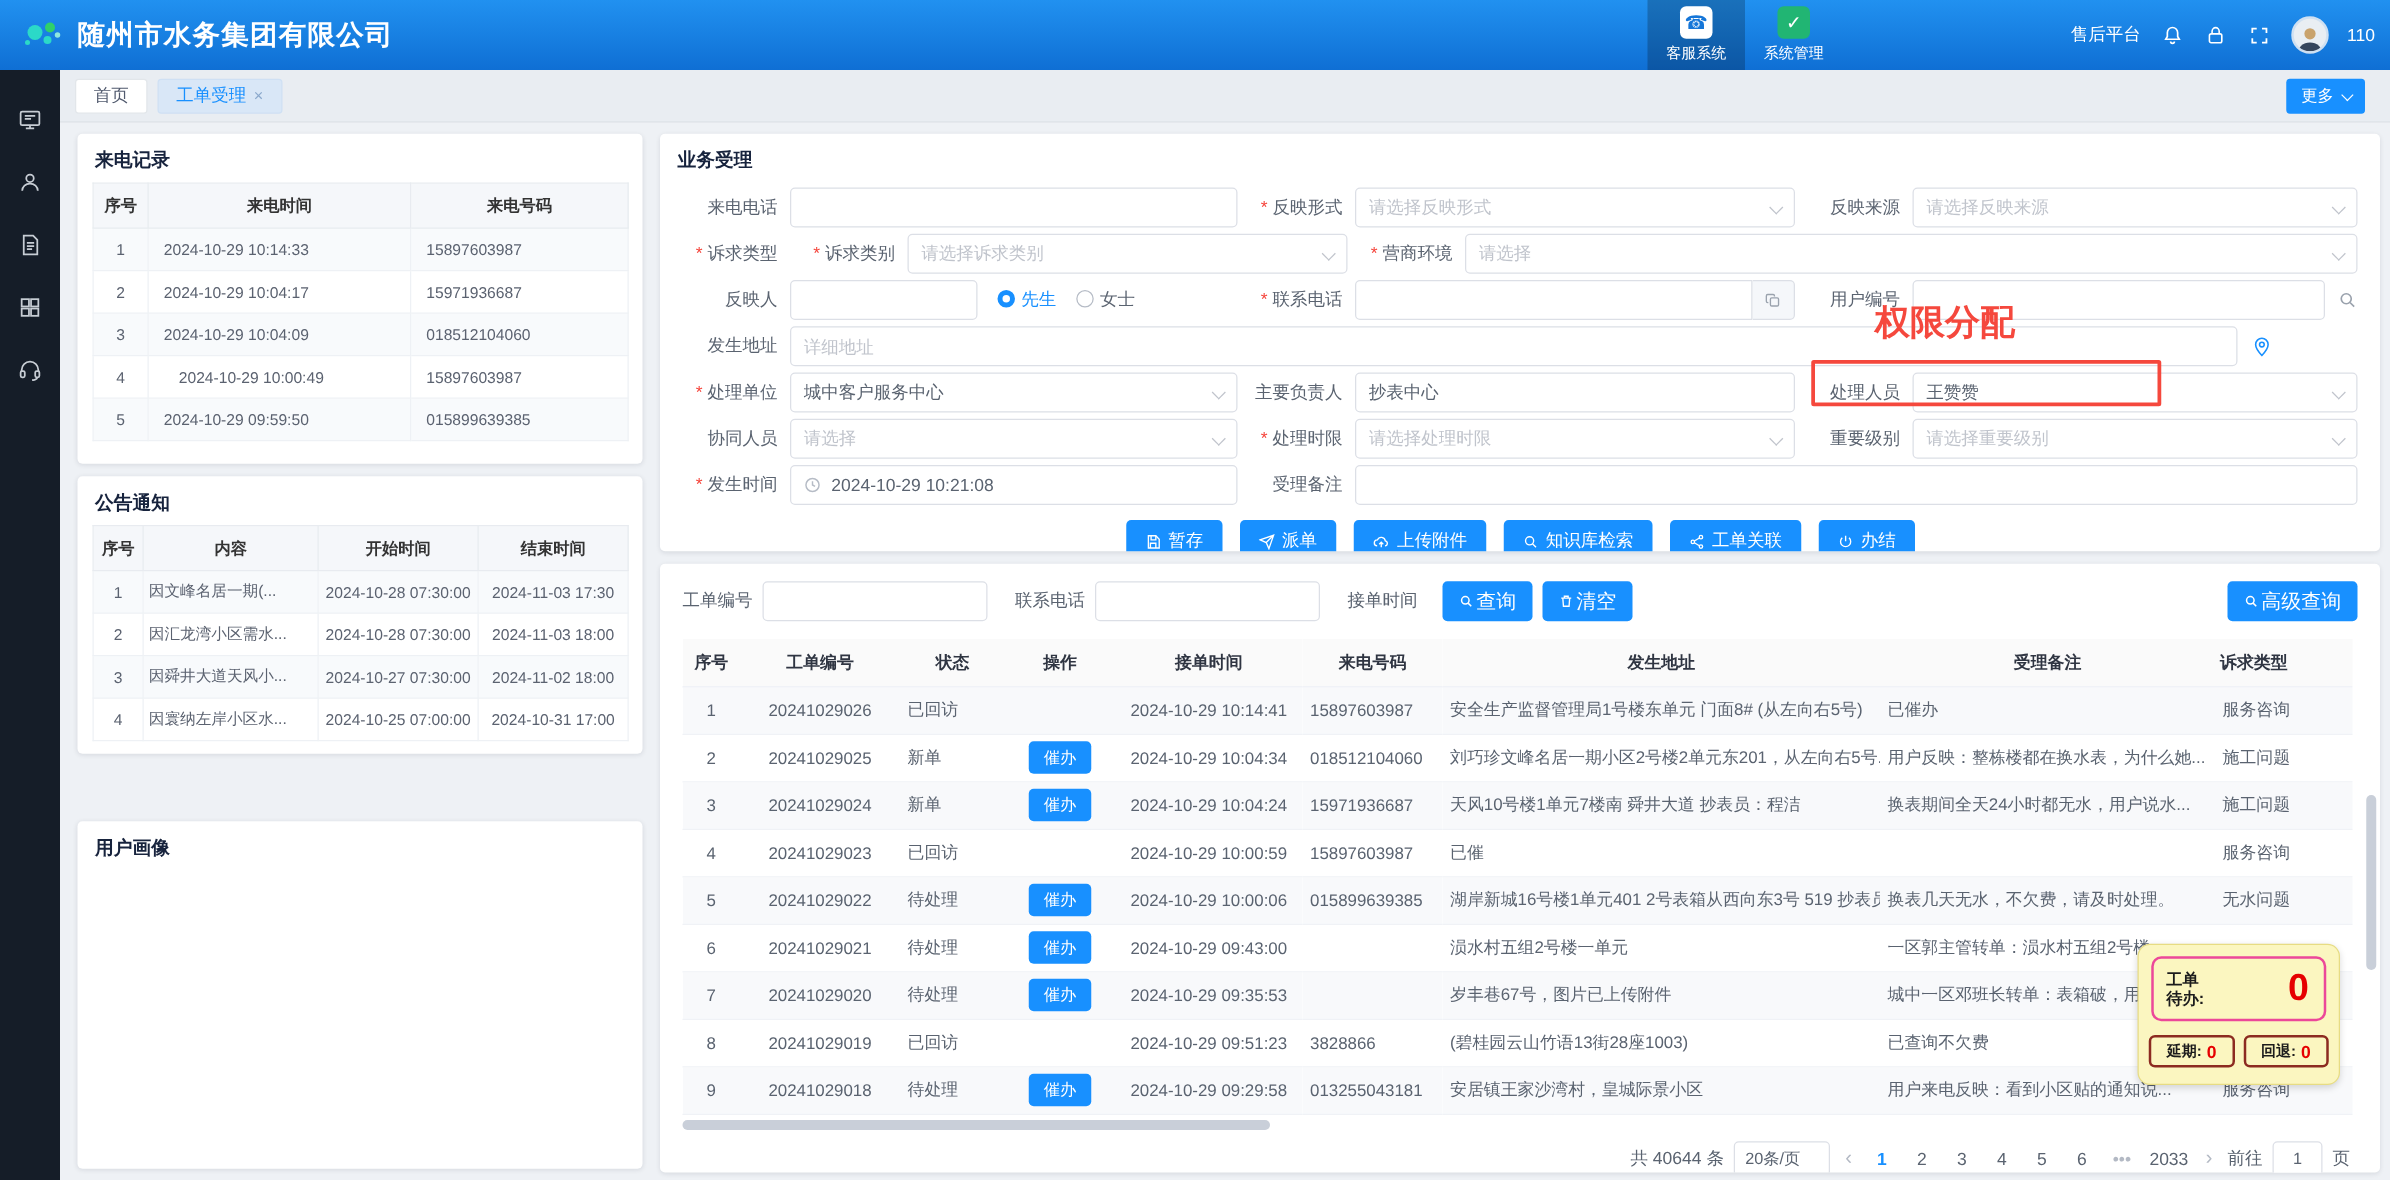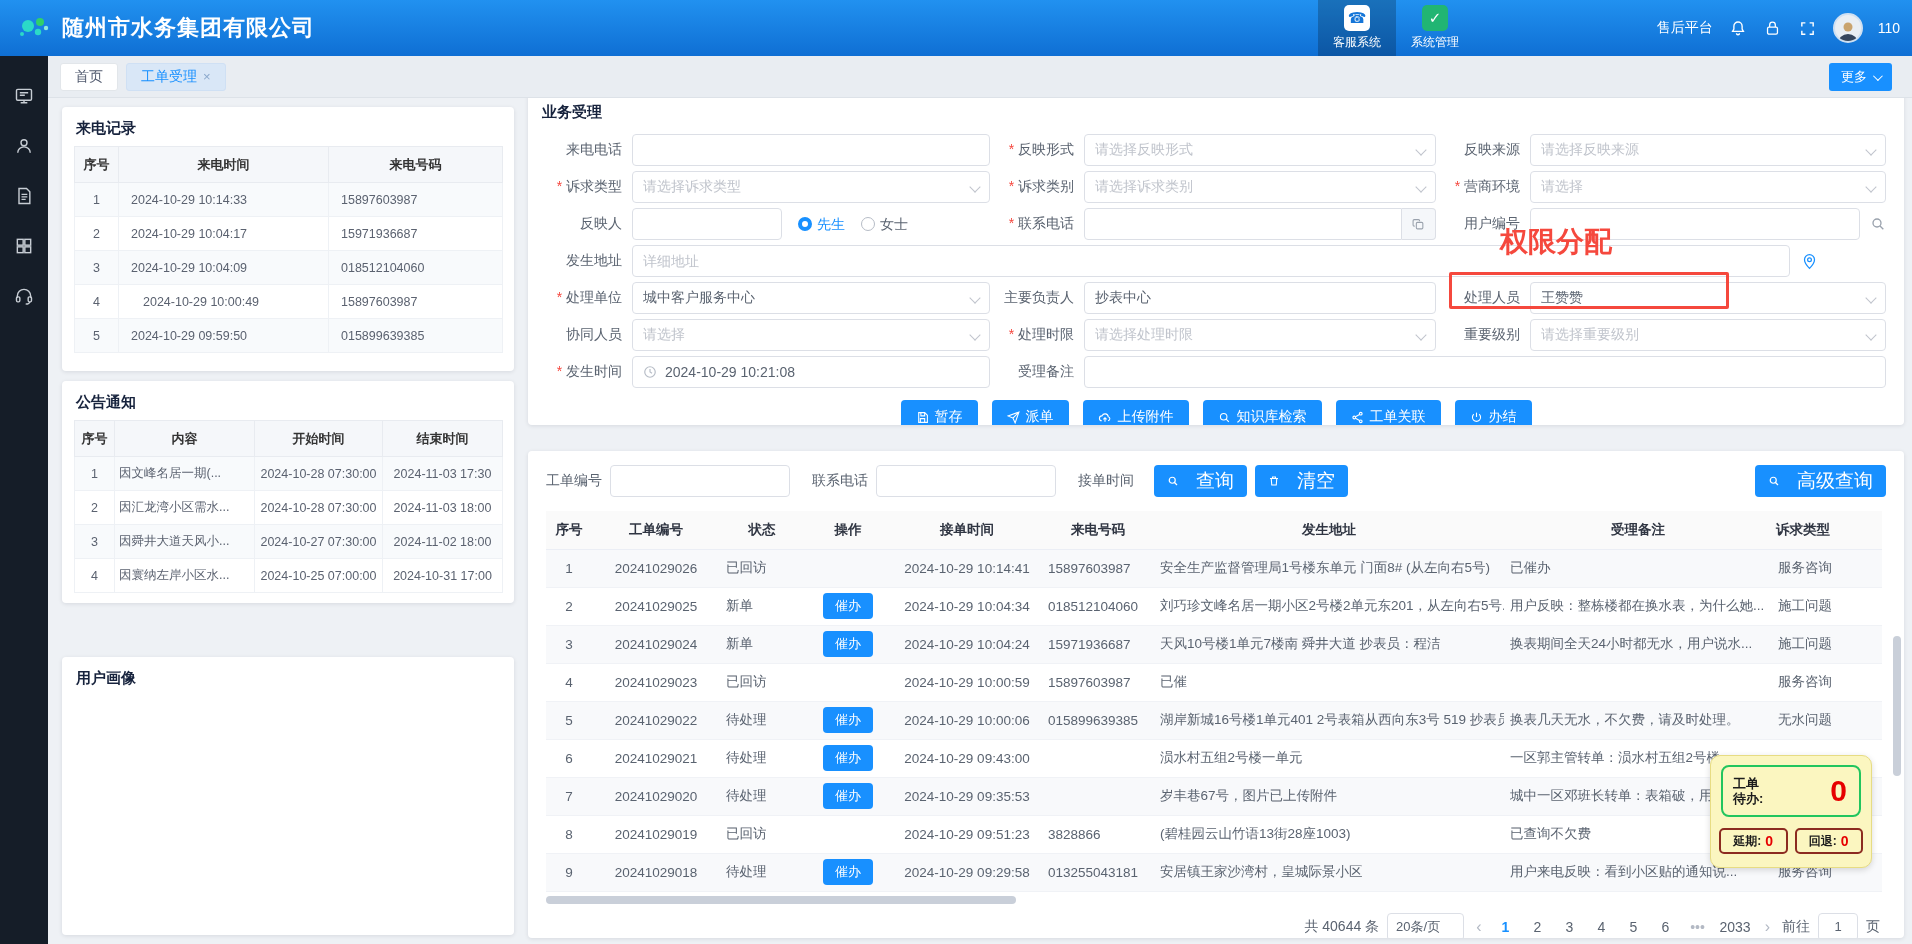--- a/index.html
+++ b/index.html
@@ -40,21 +40,21 @@
   .chev { width:7px; height:7px; border-right:1.6px solid currentColor; border-bottom:1.6px solid currentColor;
     transform:rotate(45deg) translateY(-2px); display:inline-block; }
 
   
   .card { position:absolute; background:#fff; border-radius:4px; box-shadow:0 1px 4px rgba(0,21,41,.10); overflow:hidden; }
   .card-title { font-size:15px; font-weight:bold; color:#17233d; padding:12px 14px 8px 14px; }
 
   #card-calls    { left:62px;  top:107px; width:452px; height:264px; }
   #card-announce { left:62px;  top:381px; width:452px; height:222px; }
   #card-profile  { left:62px;  top:657px; width:452px; height:278px; }
-  #card-intake   { left:528px; top:91px; width:1376px; height:334px; }
+  #card-intake   { left:528px; top:107px; width:1376px; height:334px; }
   #card-worklist { left:528px; top:451px; width:1376px; height:487px; }
 
   
   .mini-table { width:428px; margin:0 12px; border-collapse:collapse; table-layout:fixed; font-size:12.5px; }
   .mini-table th { background:#f5f7fa; color:#333; font-weight:bold; height:36px; border:1px solid #e8ebf0; text-align:center; font-size:13px; }
   .mini-table td { height:34px; border:1px solid #eef1f5; color:#5b6270; text-align:center; white-space:nowrap; overflow:hidden; padding:0 4px; }
   .mini-table tr:nth-child(odd) td { background:#f8fafc; }
   .hscroll { height:8px; background:#c9cfd9; border-radius:4px; margin:22px 14px 0 14px; }
 
   
@@ -83,22 +83,22 @@
   .pbtn svg { flex-shrink:0; }
 
   
   .anno-text { position:absolute; left:972px; top:132px; font-size:28px; font-weight:bold; color:#f5483d; z-index:5; }
   .anno-box { position:absolute; left:921px; top:181px; width:280px; height:37px; border:3px solid #f5483d; border-radius:2px; z-index:5; }
 
   
   .search-row { display:flex; align-items:center; padding:14px 18px 0 18px; gap:8px; font-size:14px; color:#5a6370; }
   .search-row .ctl { width:180px; }
   .ctl.daterange { width:288px; gap:8px; }
-  .sbtn { height:32px; background:#1890ff; color:#fff; border:none; border-radius:4px; padding:0 13px; font-size:19px;
-    display:flex; align-items:center; gap:17px; cursor:pointer; font-family:inherit; }
+  .sbtn { height:32px; background:#1890ff; color:#fff; border:none; border-radius:4px; padding:0 13px; font-size:16px;
+    display:flex; align-items:center; gap:2px; cursor:pointer; font-family:inherit; }
   .wtable { width:1336px; margin:14px 18px 0 18px; border-collapse:collapse; table-layout:fixed; font-size:13.5px; }
   .wtable th { background:#fafafa; font-weight:bold; color:#2f3542; height:38px; border-bottom:1px solid #ebeef5; text-align:center; white-space:nowrap; overflow:hidden; padding:0 4px;}
   .wtable td { height:38px; border-bottom:1px solid #f0f2f6; color:#5a6370; white-space:nowrap; overflow:hidden; padding:0 6px; }
   .wtable tbody tr:nth-child(odd) { background:#f8f9fb; }
   .tc { text-align:center; } .tl { text-align:left; }
   .link { color:#3d8fe0; cursor:pointer; }
   .s-green { color:#52c41a; } .s-red { color:#f5463d; } .s-dark { color:#41485a; }
   .urge { height:26px; background:#1890ff; color:#fff; border:none; border-radius:4px; padding:0 12px; font-size:13px; cursor:pointer; font-family:inherit;}
   .tbl-hscroll { height:8px; width:470px; background:#c9cfd9; border-radius:4px; margin:4px 0 0 18px; }
   .vscroll { position:absolute; right:3px; top:185px; width:8px; height:140px; background:#c9cfd9; border-radius:4px; }
@@ -106,21 +106,21 @@
   .pager { display:flex; align-items:center; justify-content:flex-end; gap:8px; margin:9px 24px 0 0; font-size:14px; color:#5a6370; }
   .pg-size { height:28px; border:1px solid #dcdfe6; border-radius:4px; padding:0 8px; display:flex; align-items:center; gap:8px; font-size:13px; }
   .pg-arrow { color:#b3b9c4; font-size:16px; padding:0 4px; cursor:pointer; }
   .pg-num { min-width:24px; text-align:center; cursor:pointer; padding:0 2px; }
   .pg-num.active { color:#1890ff; font-weight:bold; }
   .pg-input { width:40px; height:28px; border:1px solid #dcdfe6; border-radius:4px; text-align:center; font-size:13px; color:#5a6370; font-family:inherit;}
 
   
   .todo { position:absolute; left:1710px; top:755px; width:162px; height:113px; background:#fbf6c0;
     border:1px solid #e7dc83; border-radius:10px; z-index:40; box-shadow:0 2px 6px rgba(0,0,0,.15); }
-  .todo-main { margin:9px 10px 0 10px; border:2px solid #22c55e; border-radius:8px; height:52px;
+  .todo-main { margin:9px 10px 0 10px; border:2px solid #ec4899; border-radius:8px; height:52px;
     display:flex; align-items:center; justify-content:space-between; padding:0 12px 0 10px; }
   .todo-main .tt { font-size:13px; font-weight:bold; color:#1c1c1c; line-height:15px; }
   .todo-count { font-size:30px; font-weight:bold; color:#e60000; }
   .todo-sub { display:flex; gap:7px; margin:11px 8px 0 8px; }
   .todo-pill { flex:1; border:2px solid #8c2b20; border-radius:5px; height:26px; display:flex; align-items:center; justify-content:center; gap:4px;
     font-size:12px; font-weight:bold; color:#1c1c1c; background:#fbf6c0; }
   .todo-pill b { color:#e60000; font-size:14px; }
 
   svg { display:block; }
 </style>
@@ -344,24 +344,20 @@
       </div>
       <span class="flabel w-l3">反映来源</span>
       <div class="ctl w-f3">
         <span class="ph nowrap">请选择反映来源</span>
         <span class="chev2"></span>
       </div>
     </div>
 
     <div class="frow">
       <span class="flabel w-l1 req">诉求类型</span>
-      <div class="ctl w-f1">
-        <span class="ph nowrap">请选择诉求类型</span>
-        <span class="chev2"></span>
-      </div>
       <span class="flabel w-l2 req">诉求类别</span>
       <div class="ctl w-f2">
         <span class="ph nowrap">请选择诉求类别</span>
         <span class="chev2"></span>
       </div>
       <span class="flabel w-l3 req">营商环境</span>
       <div class="ctl w-f3">
         <span class="ph nowrap">请选择</span>
         <span class="chev2"></span>
       </div>

